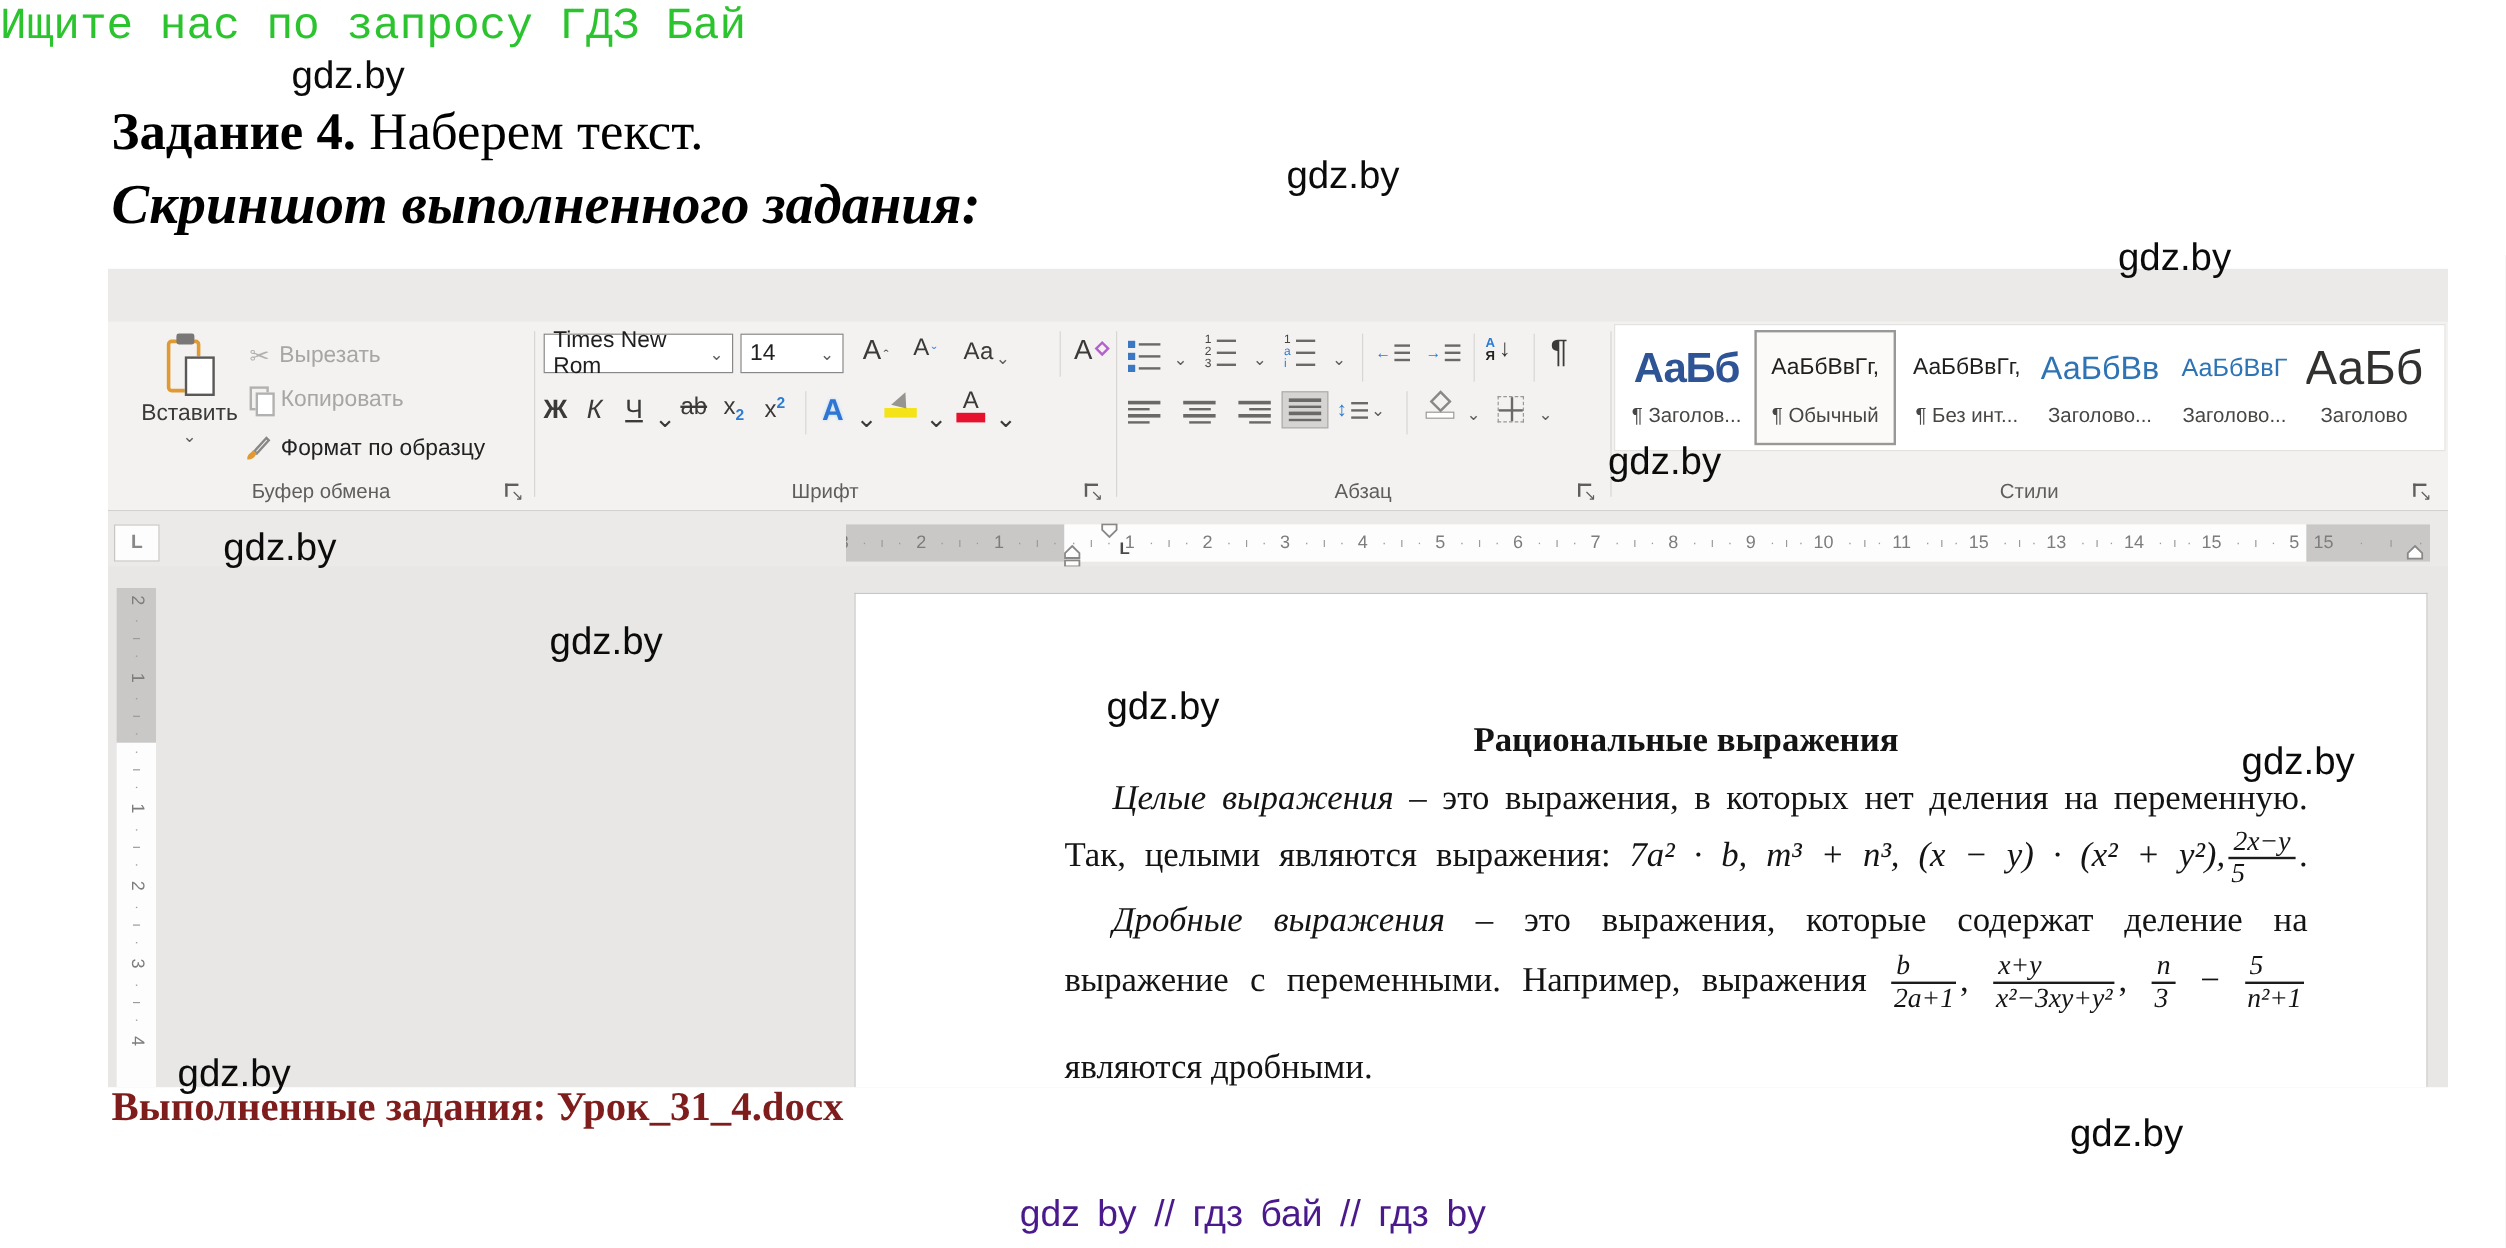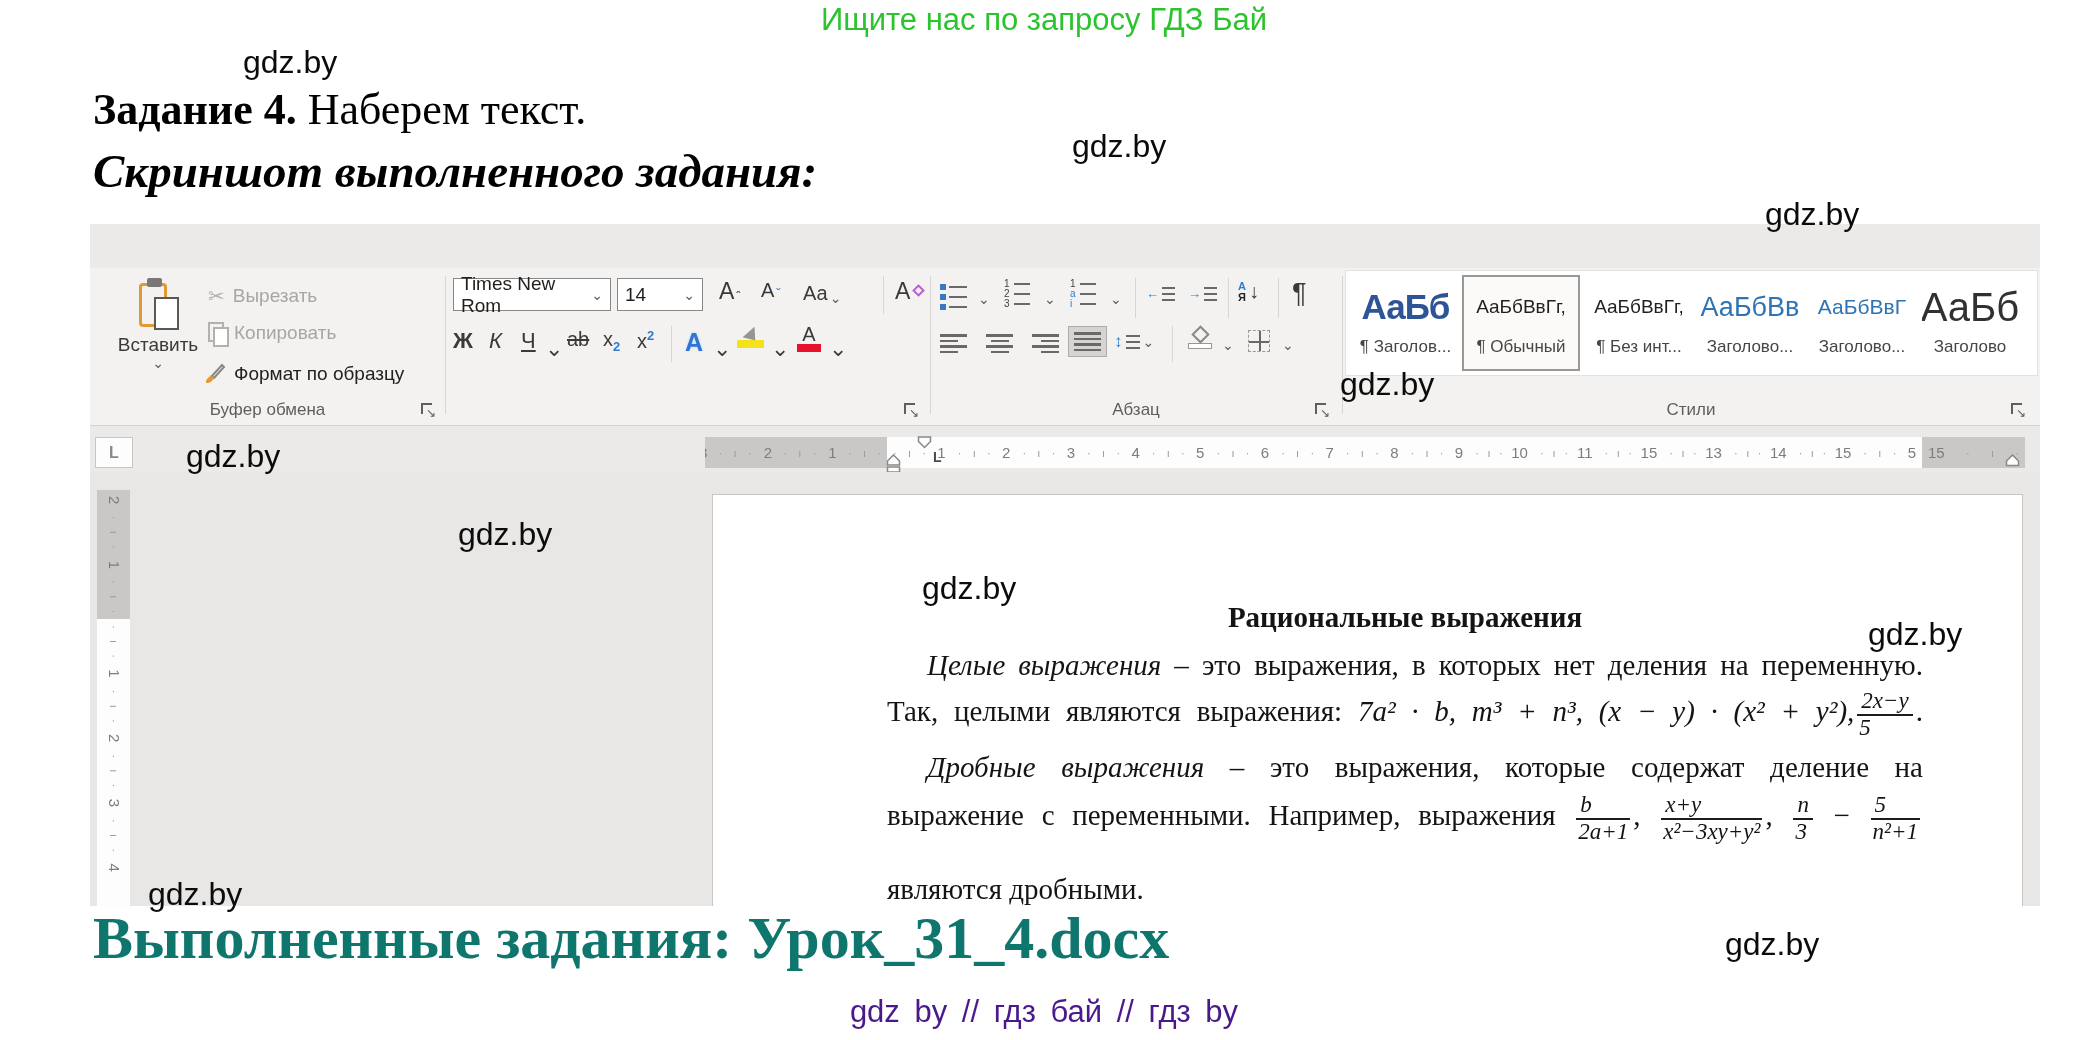--- a/index.html
+++ b/index.html
@@ -4,26 +4,26 @@
 <style>
   * { box-sizing: border-box; }
   html,body { margin:0; padding:0; }
   body {
     width:2088px; height:1040px; position:relative; overflow:hidden;
     background:#ffffff; font-family:"Liberation Sans", sans-serif; color:#222;
   }
   .abs { position:absolute; }
 
   
-  .banner { top:2px; left:0; width:100%; text-align:center; font-size:31px; color:#2cc42e; }
+  .banner { top:2px; left:0; width:100%; font-size:37px; color:#2cc42e;font-family:Liberation Mono, monospace; }
   .wm { position:absolute; font-size:32px; color:#0b0b0b; z-index:9; white-space:nowrap; }
   .h-task { left:93px; top:84px; font-family:"Liberation Serif", serif; font-size:44px; color:#000; white-space:nowrap;}
   .h-task .b { font-weight:700; }
   .h-sub  { left:93px; top:144px; font-family:"Liberation Serif", serif; font-size:47px; font-weight:700; font-style:italic; color:#000; white-space:nowrap;}
-  .result { left:93px; top:904px; font-family:"Liberation Serif", serif; font-size:60px; font-weight:700; color:#0f766e; white-space:nowrap;}
+  .result { left:93px; top:904px; font-family:"Liberation Serif", serif; font-size:34px; font-weight:700; color:#7f1d1d; white-space:nowrap;}
   .purple { left:0; top:994px; width:2088px; text-align:center; font-size:31px; font-weight:500; color:#4a1a8c; word-spacing:6px;}
 
   
   .shot { left:90px; top:224px; width:1950px; height:682px; background:#eceae9; overflow:hidden; }
 
   .tabsrow { left:0; top:0; width:100%; height:44px; background:#f6f5f4; display:flex; align-items:stretch; gap:37px; padding-left:24px; font-size:21px; color:#33312f; }
   .tab { position:relative; display:flex; align-items:center; white-space:nowrap; }
   .tab.active { font-weight:700; color:#201f1e; }
   .tab.active::after { content:""; position:absolute; left:-2px; right:-2px; bottom:0; height:4px; background:#2b579a; }
 
@@ -241,20 +241,21 @@
         <span class="hlnib"></span>
           <span class="hlbar"></span>
       </div>
       <div class="fmt2 chev" style="left:326px; top:70px;">⌄</div>
       <div class="fmt2 fcwrap" style="left:352px; top:56px;">
         <span style="font-size:20px; line-height:20px;">А</span>
           <span class="fcbar"></span>
       </div>
       <div class="fmt2 chev" style="left:384px; top:70px;">⌄</div>
 
+      <div class="grouplabel">Шрифт</div>
       <div class="launcher" style="left:458px;">
           <span class="arr">↘</span>
         </div>
     </div>
 
     <div class="group" style="left:840px; width:412px;">
       <div class="abs" style="left:10px; top:16px;">
         <span class="plines">
           <span class="lrow">
               <span class="bsq"></span>

